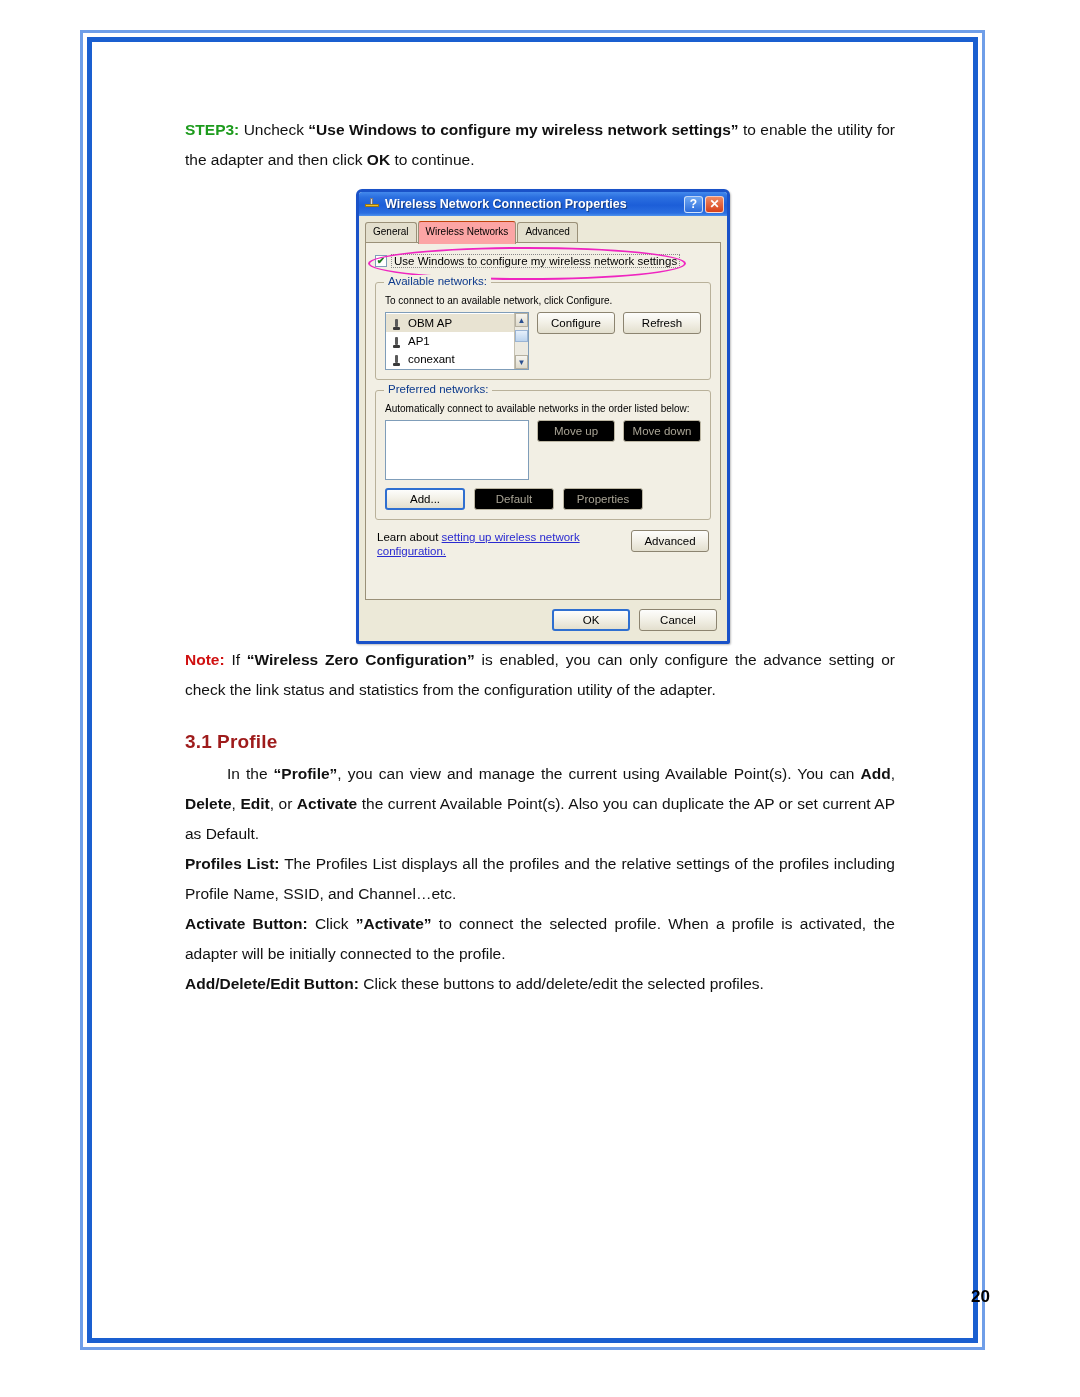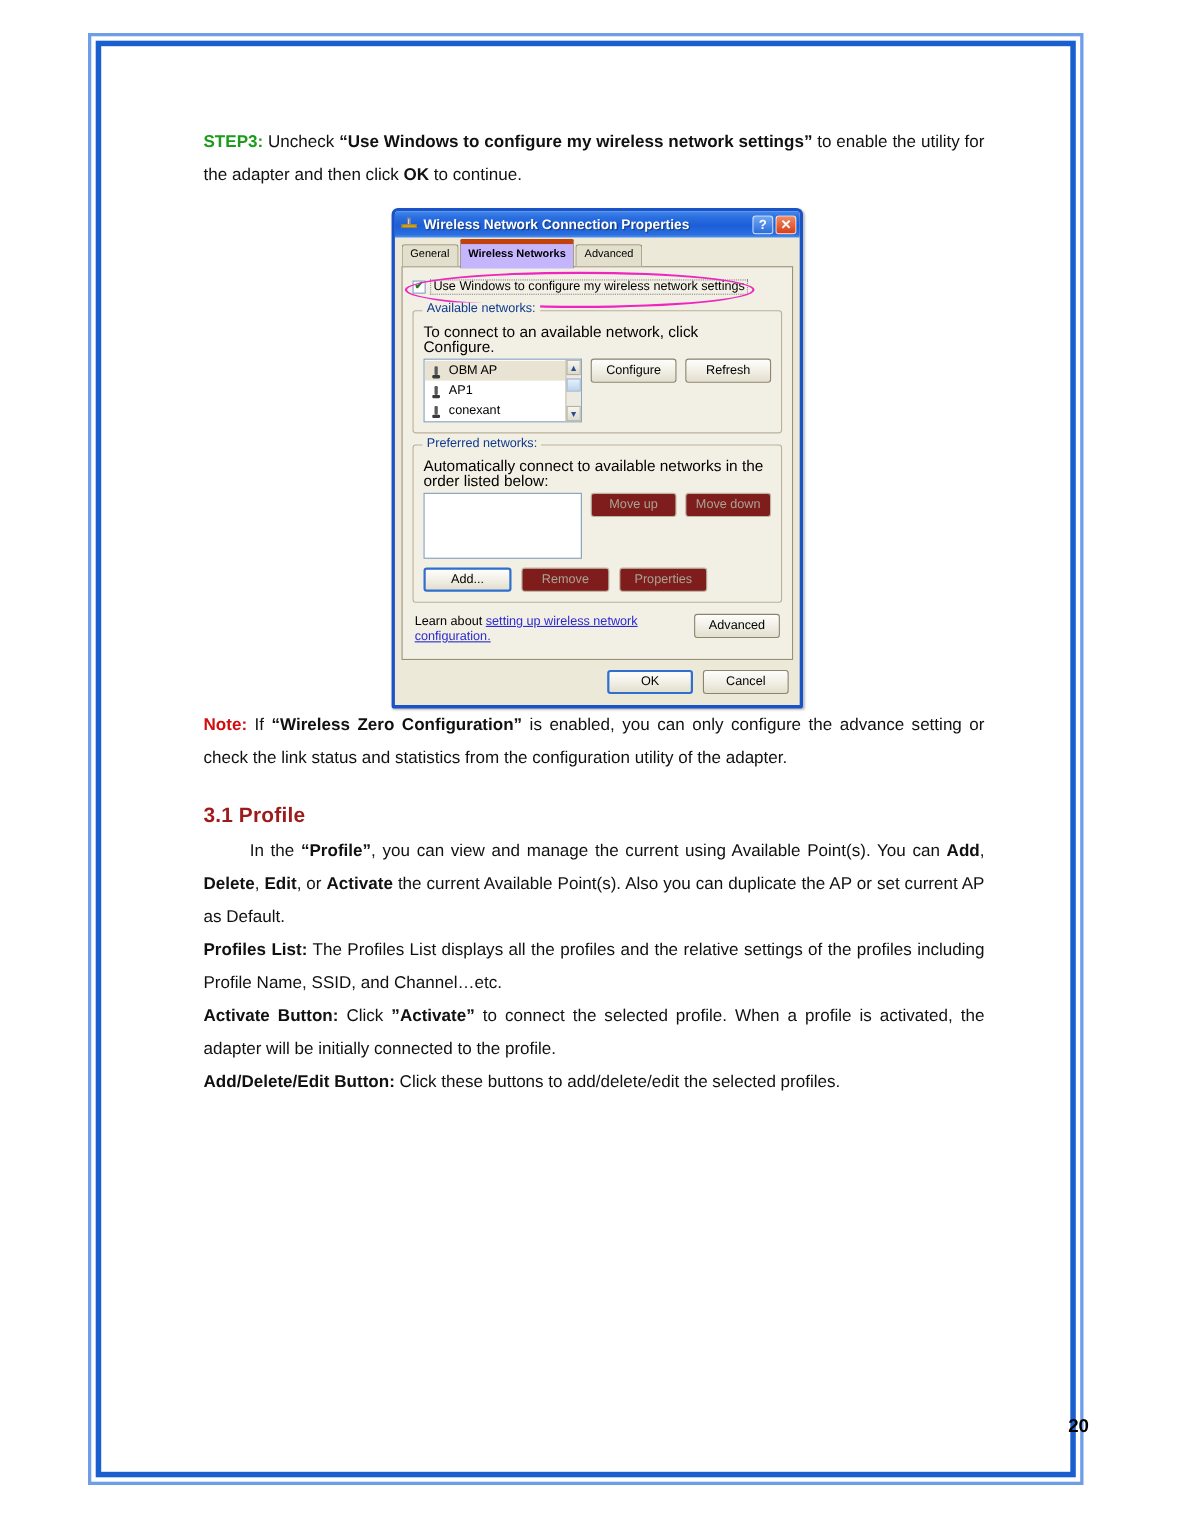--- a/index.html
+++ b/index.html
@@ -142,28 +142,27 @@
     padding: 2px 7px 3px 7px;
     border: 1px solid #9a9078;
     border-bottom: none;
     background: #e3dfcd;
     border-radius: 3px 3px 0 0;
     margin-right: 1px;
     color: #000;
     line-height: 14px;
   }
   .tab.active {
-    background: #c4b5fd;
-    border-top: 5px solid #c2410c;
+    background: #fca5a5;
+    border-top: 1px solid #c2410c;
     padding-top: 3px;
     margin-bottom: -2px;
     padding-bottom: 5px;
     position: relative;
     z-index: 3;
-    font-weight: bold;
   }
 
   #tabpanel {
     margin: 0 6px 0 6px;
     border: 1px solid #9a9078;
     background: #f2efe4;
     height: 358px;
     box-sizing: border-box;
     padding: 7px 9px 0 9px;
     position: relative;
@@ -212,21 +211,21 @@
     position: relative;
   }
   .groupbox > .gb-title {
     position: absolute;
     top: -8px; left: 8px;
     background: #f2efe4;
     padding: 0 4px;
     font-size: 11.5px;
     color: #0d3a8c;
   }
-  .gb-text { font-size: 14px; margin-bottom: 4px; line-height: 14px; }
+  .gb-text { font-size: 10px; margin-bottom: 4px; line-height: 14px; }
 
   .row-2col { display: flex; gap: 8px; align-items: flex-start; }
 
   .listbox {
     border: 1px solid #7f9db9;
     background: #fff;
     flex: 1 1 auto;
     height: 58px;
     position: relative;
     box-sizing: border-box;
@@ -297,21 +296,21 @@
     padding: 3px 0;
     width: 78px;
     text-align: center;
     background: linear-gradient(180deg,#fdfdfc 0%,#f3f1e8 45%,#e3dfce 100%);
     border: 1px solid #8c8470;
     border-radius: 3px;
     color: #000;
     line-height: 14px;
     box-sizing: border-box;
   }
-  .xp-btn.disabled { color: #a9a495; border-color: #bcb6a3; background: #7f1d1d; }
+  .xp-btn.disabled { color: #a9a495; border-color: #bcb6a3; background: #000000; }
   .xp-btn.default { border: 2px solid #2f6fd0; padding: 2px 0; }
 
   .textbox-empty {
     border: 1px solid #7f9db9;
     background: #fff;
     height: 60px;
     flex: 1 1 auto;
     box-sizing: border-box;
   }
 
@@ -450,21 +449,21 @@
       <div class="gb-text">Automatically connect to available networks in the order listed below:</div>
       <div class="row-2col">
         <div class="textbox-empty"></div>
         <div class="btn-col">
           <span class="xp-btn disabled">Move up</span>
           <span class="xp-btn disabled">Move down</span>
         </div>
       </div>
       <div class="btn-row">
         <span class="xp-btn default">Add...</span>
-        <span class="xp-btn disabled">Remove</span>
+        <span class="xp-btn disabled">Default</span>
         <span class="xp-btn disabled">Properties</span>
       </div>
     </div>
 
     <div id="learn-row">
       <div id="learn-text">
         <span>Learn about </span><a href="#">setting up wireless network configuration.</a>
       </div>
       <span class="xp-btn">Advanced</span>
     </div>

